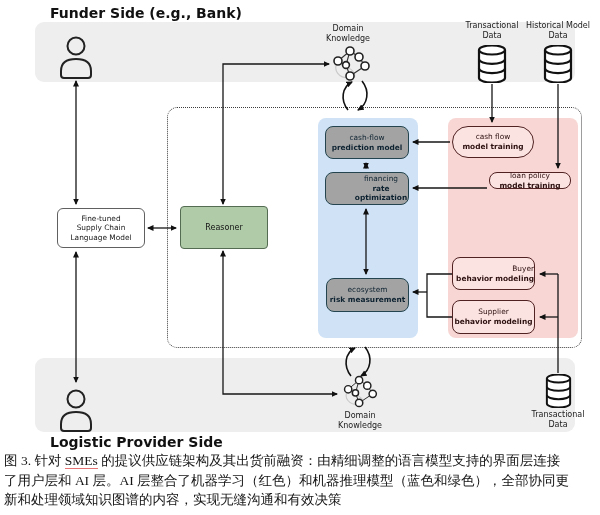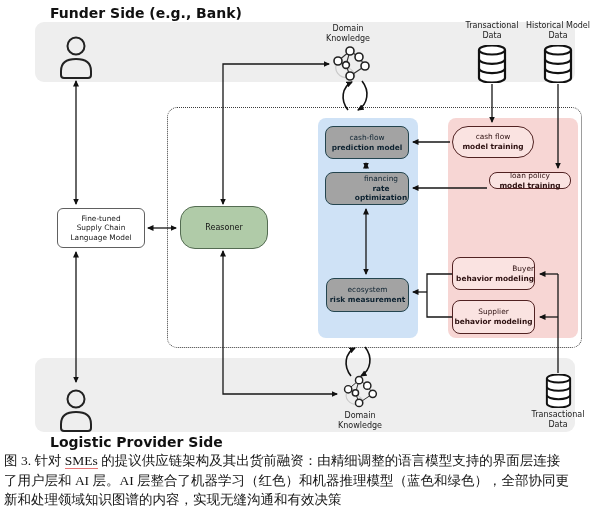--- a/index.html
+++ b/index.html
@@ -12,21 +12,21 @@
   .dashedbox{position:absolute;border:1.6px dotted #3c3c3c;border-radius:10px;}
   .panel{position:absolute;border-radius:8px;}
   .panel.blue{background:#cfe2f6;}
   .panel.pink{background:#f7d6d4;}
   .node{position:absolute;display:flex;flex-direction:column;align-items:center;justify-content:center;
         text-align:center;font-size:7.4px;line-height:9.6px;border-radius:8px;box-sizing:border-box;}
   .node .b{font-weight:bold;}
   .node.blue{background:#a3a3a3;border:1.5px solid #24454f;color:#0d2230;}
   .node.pink{background:#fae3e1;border:1.5px solid #512222;color:#2c0f0f;}
   .node.white{background:#ffffff;border:1.3px solid #606060;border-radius:6px;color:#161616;align-items:center;}
-  .node.green{background:#b0cba8;border:1.3px solid #546c52;border-radius:15px;color:#141414;font-size:8px;}
+  .node.green{background:#b0cba8;border:1.3px solid #546c52;border-radius:4px;color:#141414;font-size:8px;}
   #wires{position:absolute;left:0;top:0;pointer-events:none;}
   #caption{position:absolute;left:4px;top:451px;width:593px;
            font-family:"Liberation Serif","DejaVu Serif",serif;
            font-size:13.5px;line-height:19.5px;color:#141414;}
   #caption .smes{border-bottom:1.5px solid #e57373;}
 </style>
 </head>
 <body>
 
 <div id="stage">

